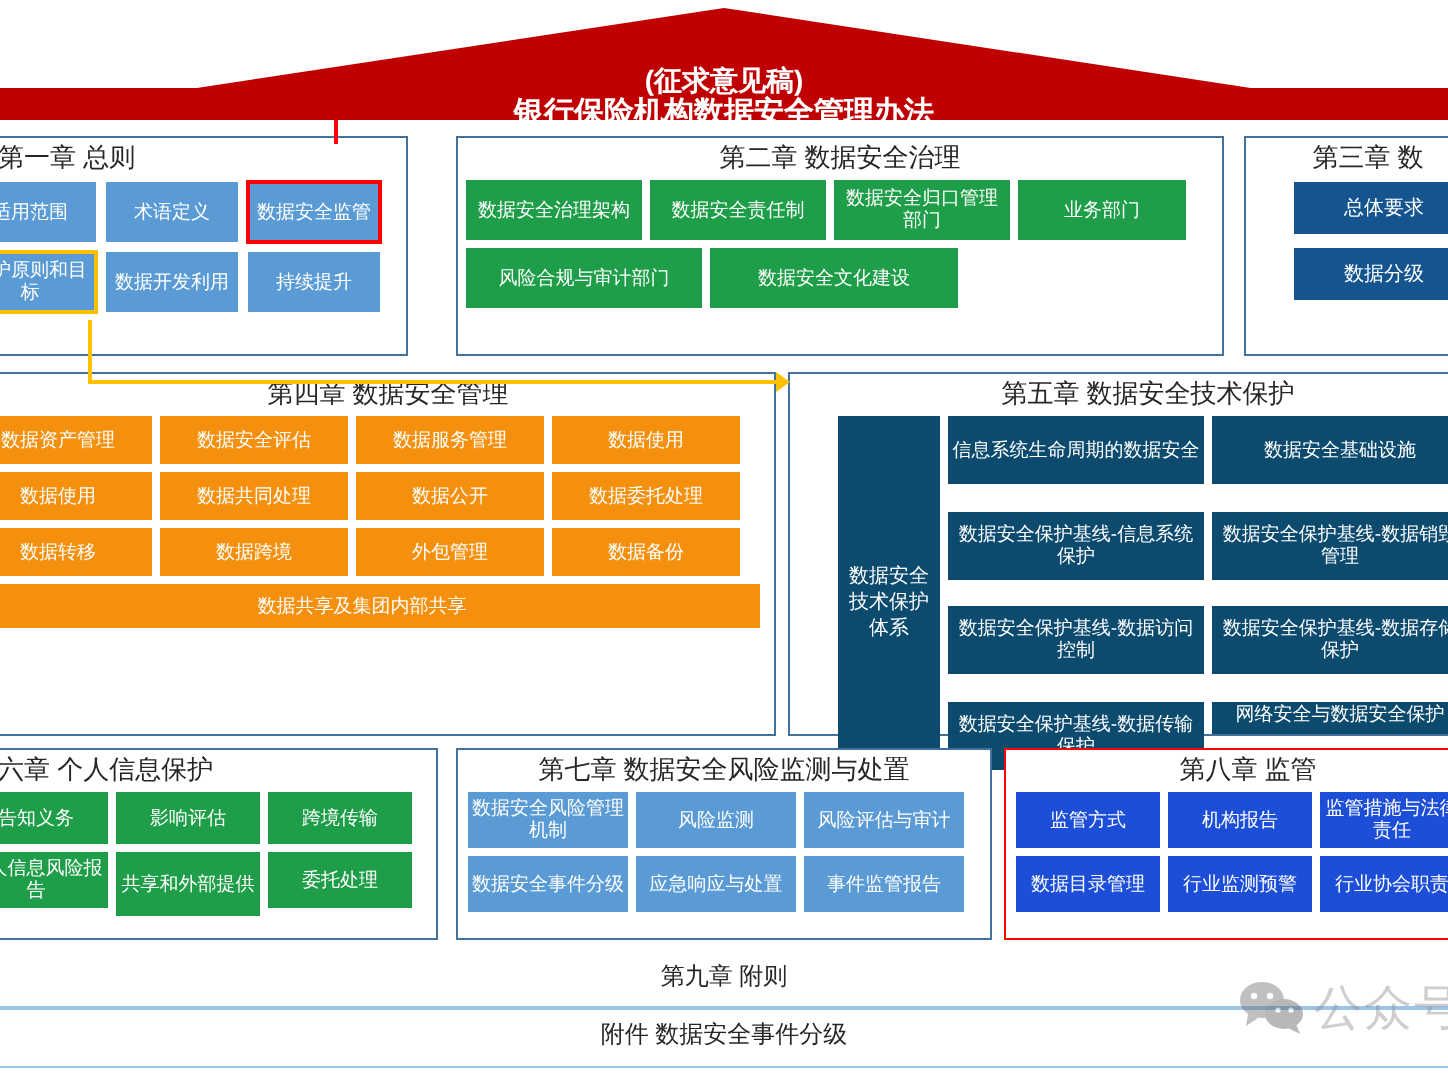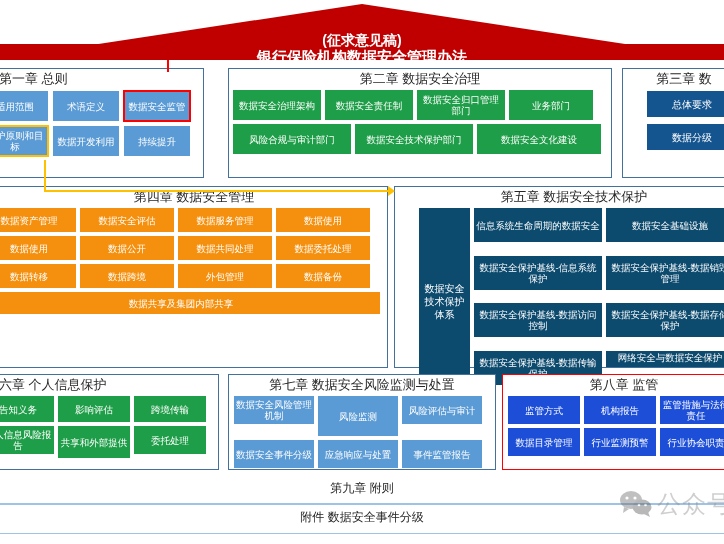--- a/index.html
+++ b/index.html
@@ -89,43 +89,42 @@
 </div>
 
 <div class="panel panel-b" style="left:228px;top:68px;width:384px;height:110px;">
   <div class="panel-title">第二章  数据安全治理</div>
   <div class="grid" style="padding:3px 4px;gap:4px;">
     <div class="cell c-green" style="width:88px;height:30px;">数据安全治理架构</div>
     <div class="cell c-green" style="width:88px;height:30px;">数据安全责任制</div>
     <div class="cell c-green" style="width:88px;height:30px;">数据安全归口管理部门</div>
     <div class="cell c-green" style="width:84px;height:30px;">业务部门</div>
     <div class="cell c-green" style="width:118px;height:30px;">风险合规与审计部门</div>
-    <div class="cell c-green" style="width:118px;height:30px;">数据安全技术保护部门</div>
     <div class="cell c-green" style="width:124px;height:30px;">数据安全文化建设</div>
   </div>
 </div>
 
 <div class="panel panel-b" style="left:622px;top:68px;width:124px;height:110px;">
   <div class="panel-title">第三章  数</div>
   <div class="grid" style="padding:4px 0 0 24px;gap:7px;">
     <div class="cell c-navy" style="width:90px;height:26px;font-size:10px;">总体要求</div>
     <div class="cell c-navy" style="width:90px;height:26px;font-size:10px;">数据分级</div>
   </div>
 </div>
 
 <div class="panel panel-b" style="left:-24px;top:186px;width:412px;height:182px;">
   <div class="panel-title" style="padding-left:24px;">第四章  数据安全管理</div>
   <div class="grid" style="padding:3px 5px;gap:4px;">
     <div class="cell c-orange" style="width:94px;height:24px;">数据资产管理</div>
     <div class="cell c-orange" style="width:94px;height:24px;">数据安全评估</div>
     <div class="cell c-orange" style="width:94px;height:24px;">数据服务管理</div>
     <div class="cell c-orange" style="width:94px;height:24px;">数据使用</div>
     <div class="cell c-orange" style="width:94px;height:24px;">数据使用</div>
+    <div class="cell c-orange" style="width:94px;height:24px;">数据共同处理</div>
     <div class="cell c-orange" style="width:94px;height:24px;">数据公开</div>
-    <div class="cell c-orange" style="width:94px;height:24px;">数据共同处理</div>
     <div class="cell c-orange" style="width:94px;height:24px;">数据委托处理</div>
     <div class="cell c-orange" style="width:94px;height:24px;">数据转移</div>
     <div class="cell c-orange" style="width:94px;height:24px;">数据跨境</div>
     <div class="cell c-orange" style="width:94px;height:24px;">外包管理</div>
     <div class="cell c-orange" style="width:94px;height:24px;">数据备份</div>
     <div class="cell c-orange" style="width:398px;height:22px;">数据共享及集团内部共享</div>
   </div>
 </div>
 
 <div class="panel panel-b" style="left:394px;top:186px;width:352px;height:182px;">
@@ -154,21 +153,21 @@
     <div class="cell c-green" style="width:72px;height:28px;">个人信息风险报告</div>
     <div class="cell c-green" style="width:72px;height:32px;">共享和外部提供</div>
     <div class="cell c-green" style="width:72px;height:28px;">委托处理</div>
   </div>
 </div>
 
 <div class="panel panel-b" style="left:228px;top:374px;width:268px;height:96px;">
   <div class="panel-title">第七章  数据安全风险监测与处置</div>
   <div class="grid" style="padding:3px 5px;gap:4px;">
     <div class="cell c-blue" style="width:80px;height:28px;">数据安全风险管理机制</div>
-    <div class="cell c-blue" style="width:80px;height:40px;">风险监测</div>
+    <div class="cell c-blue" style="width:80px;height:28px;">风险监测</div>
     <div class="cell c-blue" style="width:80px;height:28px;">风险评估与审计</div>
     <div class="cell c-blue" style="width:80px;height:28px;">数据安全事件分级</div>
     <div class="cell c-blue" style="width:80px;height:28px;">应急响应与处置</div>
     <div class="cell c-blue" style="width:80px;height:28px;">事件监管报告</div>
   </div>
 </div>
 
 <div class="panel panel-r" style="left:502px;top:374px;width:244px;height:96px;">
   <div class="panel-title">第八章  监管</div>
   <div class="grid" style="padding:3px 5px;gap:4px;">

